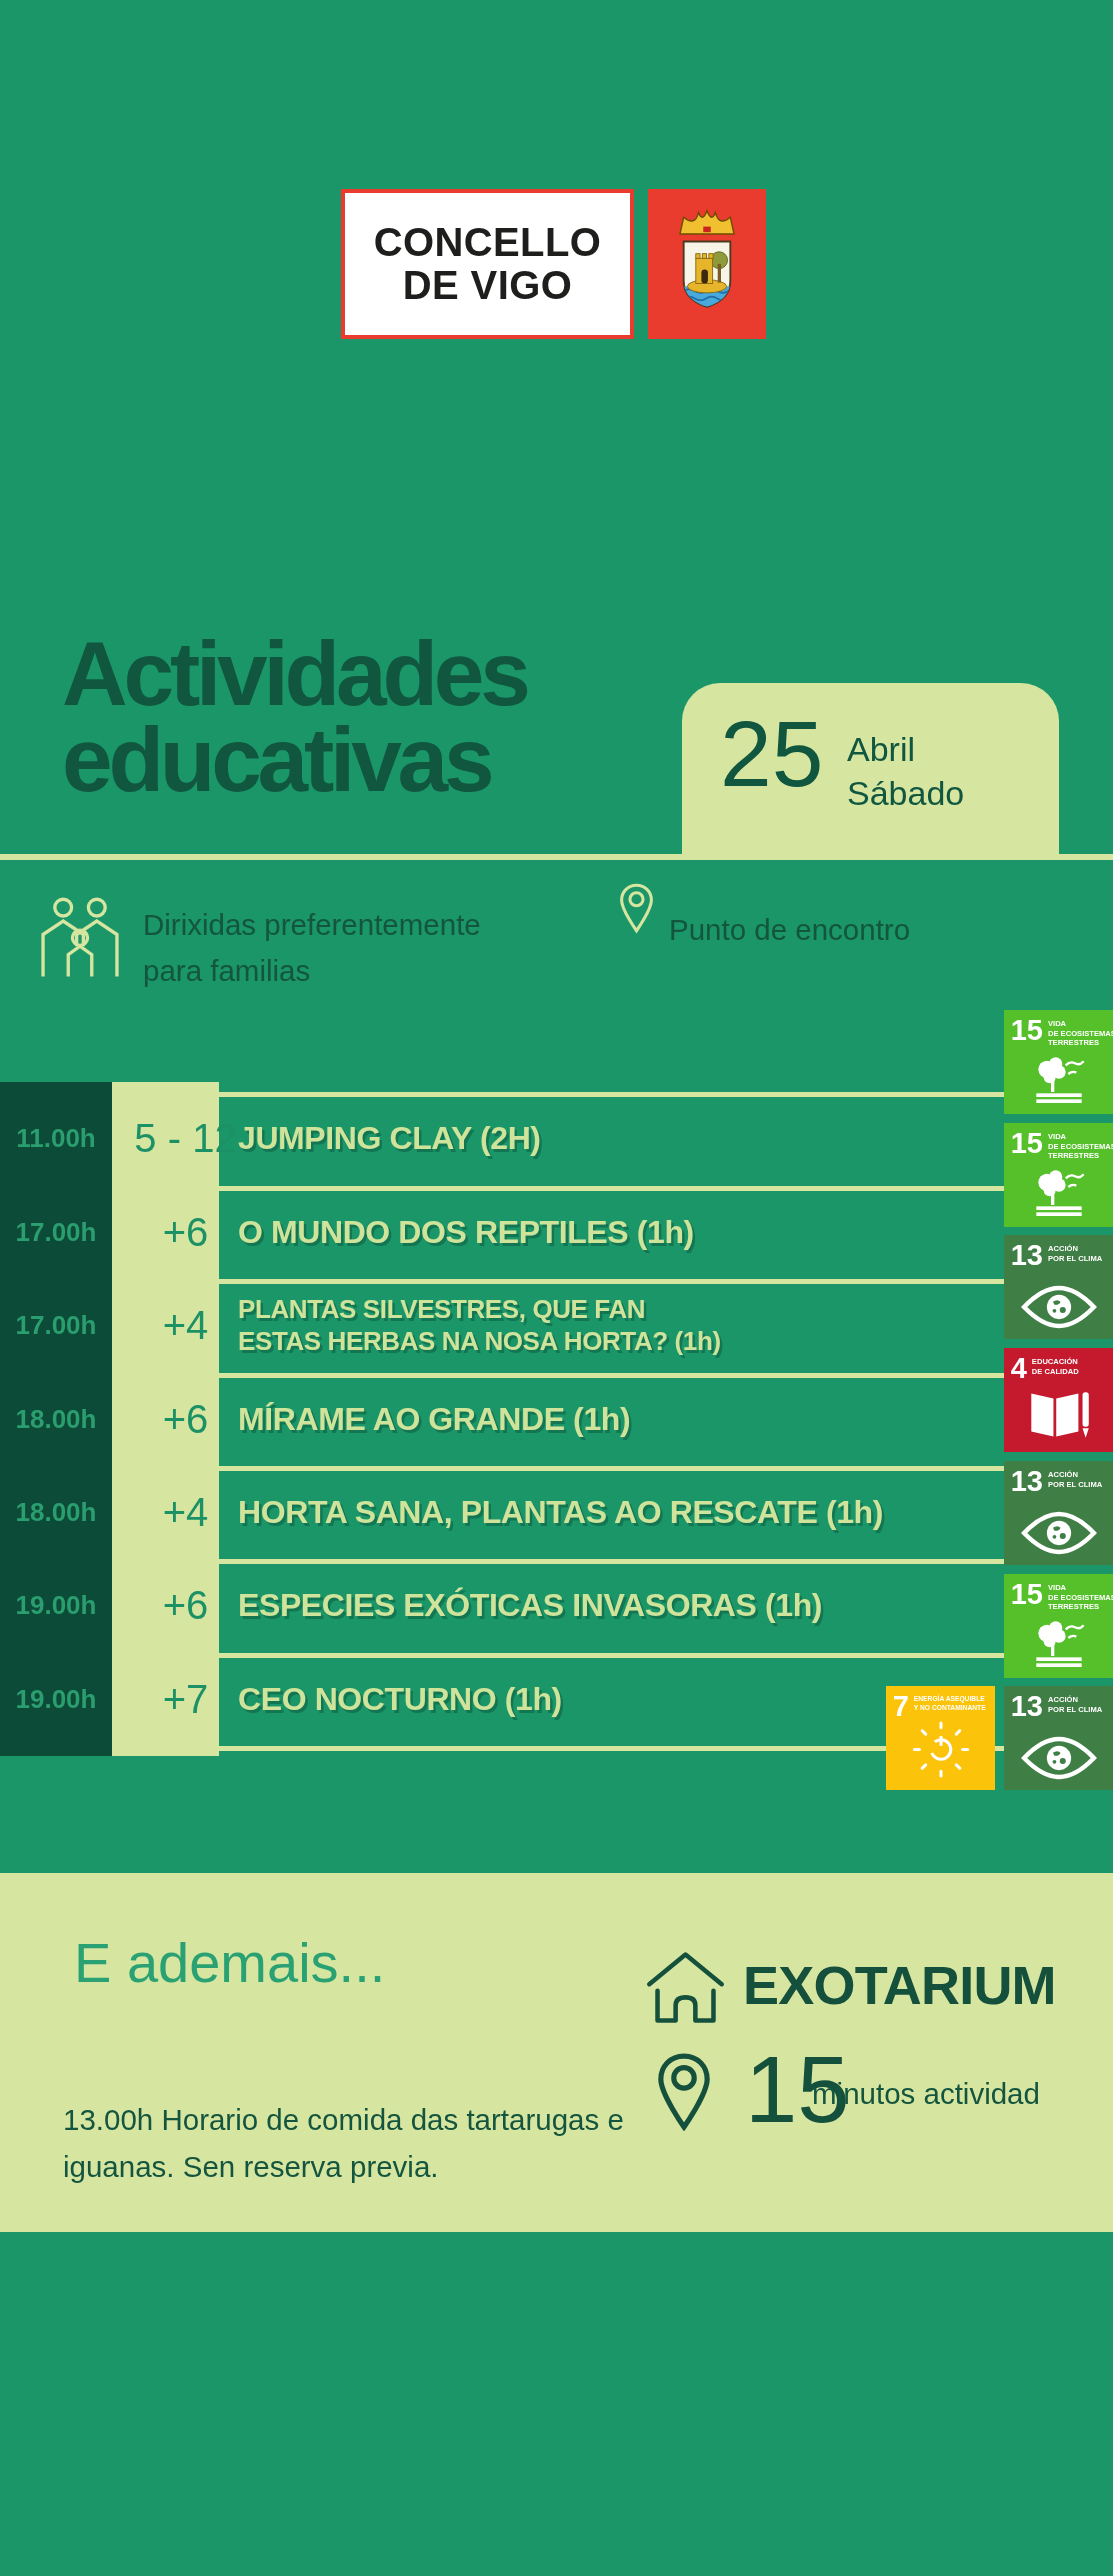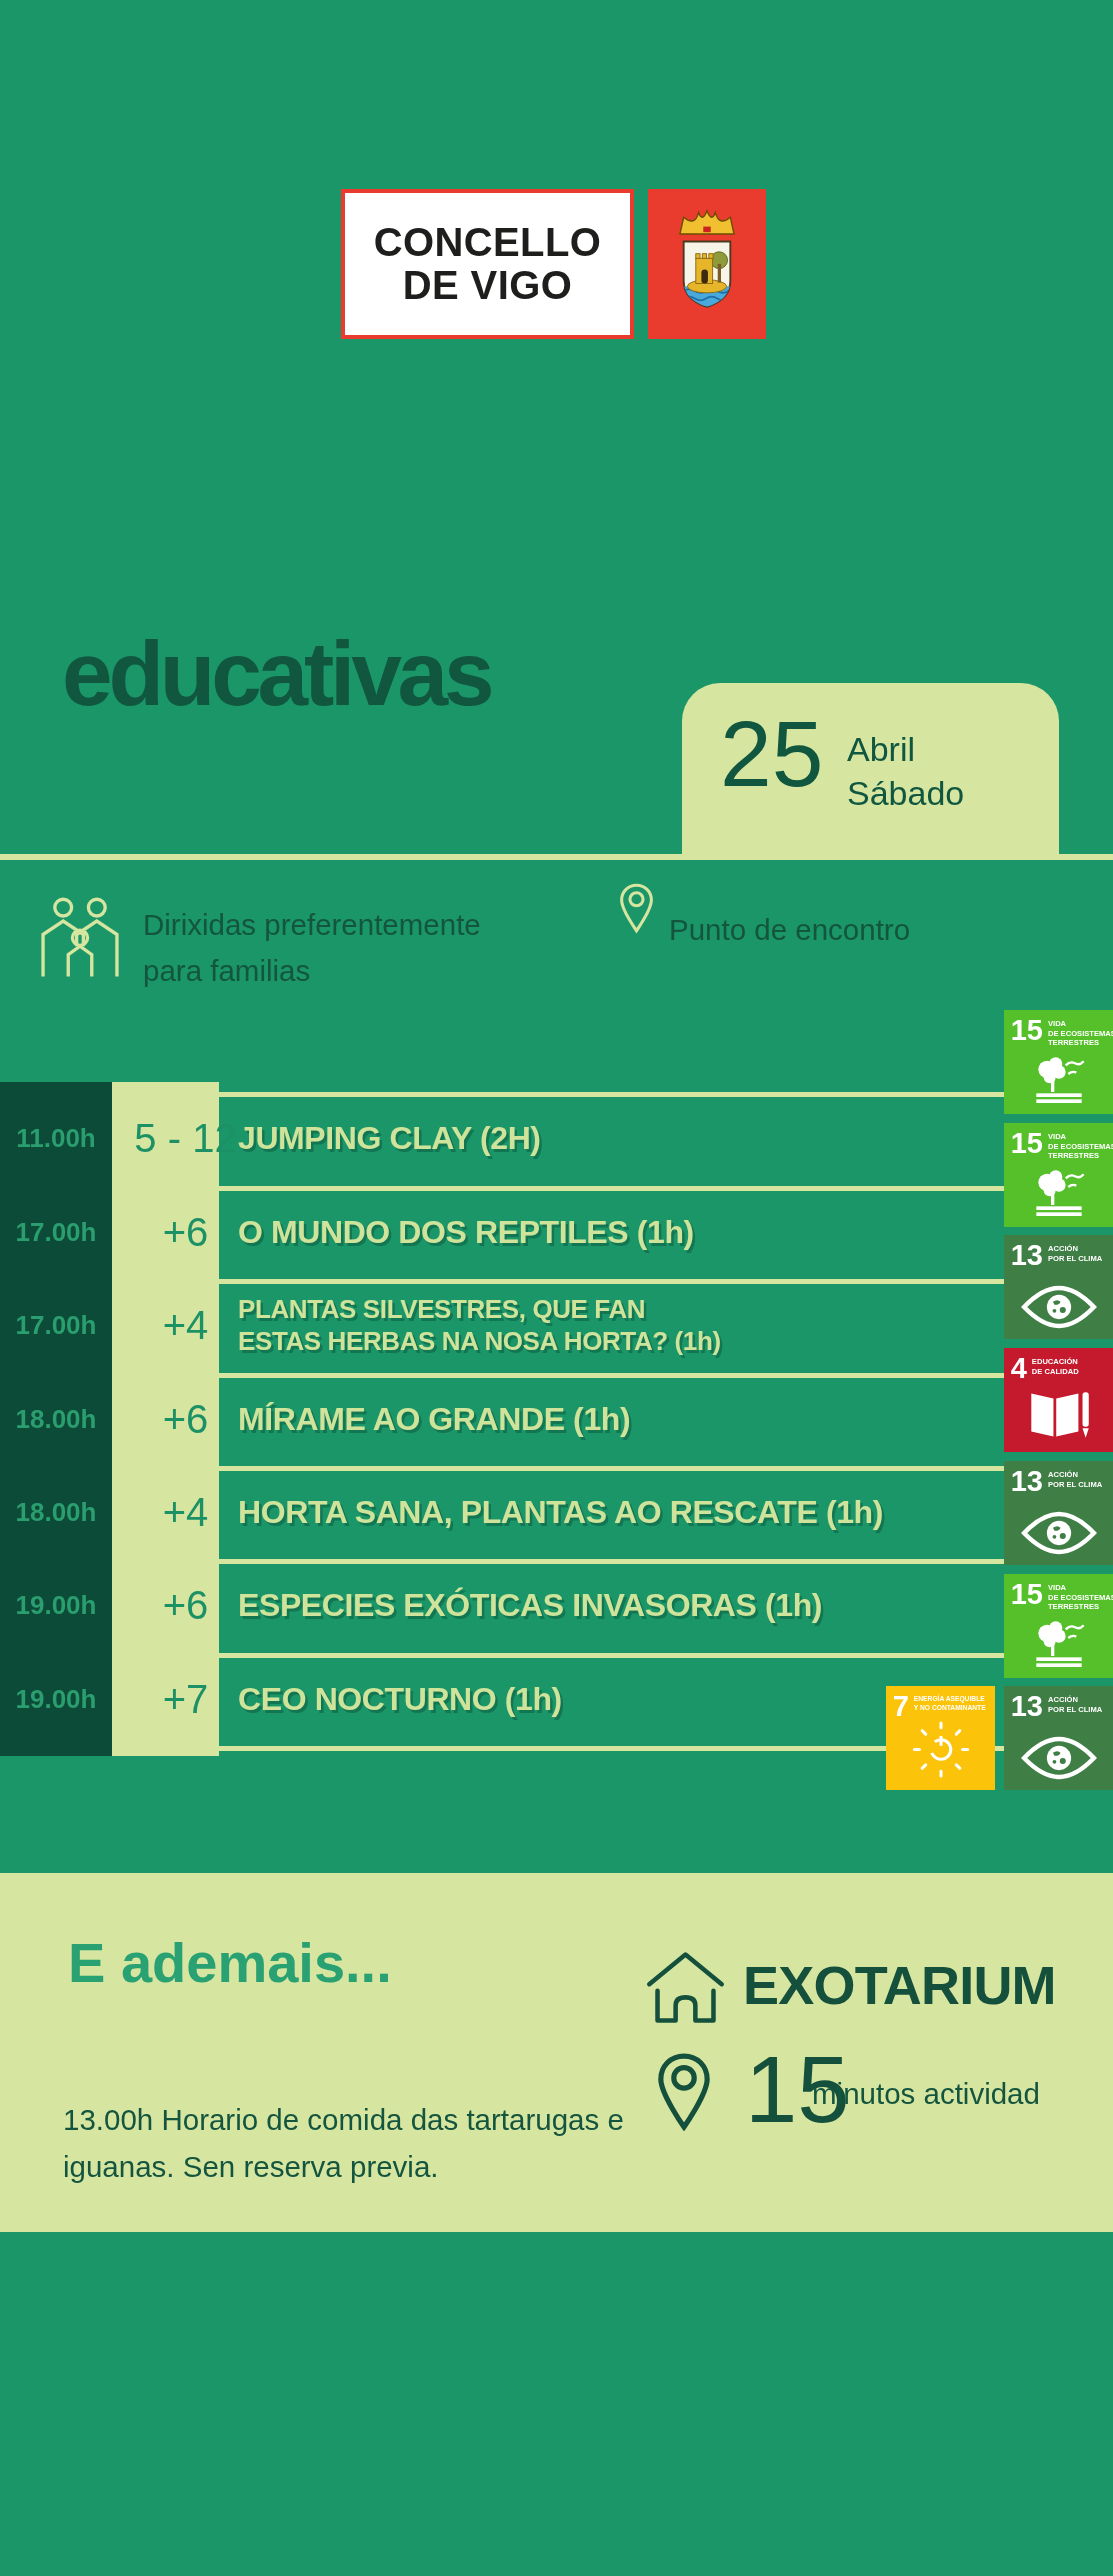--- a/index.html
+++ b/index.html
@@ -44,21 +44,21 @@
   .sdg-head{display:flex;gap:5px;align-items:flex-start;}
   .sdg-num{font-size:29px;font-weight:700;line-height:0.95;}
   .sdg-label{font-size:7.6px;font-weight:700;line-height:1.25;text-transform:uppercase;padding-top:2.5px;}
   .sdg-label span{display:block;white-space:nowrap;}
   .sdg-icon{position:absolute;left:50%;transform:translateX(-50%);bottom:6.7px;}
   .sdg-side{left:886px;}
   .sdg-side .sdg-label{font-size:6.7px;}
 
   
   .band{left:0;top:1873px;width:1113px;height:359px;background:#d6e5a0;}
-  .band-heading{left:68px;top:1932px;font-size:56px;font-weight:700;color:#2aa173;line-height:1.09;text-align:right;}
+  .band-heading{left:74px;top:1932px;font-size:56px;font-weight:400;color:#2aa173;line-height:1.09;text-align:right;}
   .band-note{left:63px;top:2066px;width:572px;font-size:29.5px;color:#14553f;line-height:1.6;}
   .band-note b{font-weight:400;}
   .venue{left:743px;top:1954px;font-size:54px;font-weight:700;color:#14503c;letter-spacing:-0.8px;}
   .duration-num{left:745px;top:2043px;font-size:94px;font-weight:400;color:#14503c;line-height:1;}
   .duration-label{left:812px;top:2077px;font-size:29.5px;color:#14553f;}
 </style>
 </head>
 <body>
 
 <div class="poster">
@@ -89,20 +89,21 @@
           <rect x="33" y="55" width="4.5" height="5" fill="#e7b52a" stroke="#8a6a10"></rect>
           <rect x="40" y="55" width="4.5" height="5" fill="#e7b52a" stroke="#8a6a10"></rect>
           <rect x="47" y="55" width="4.5" height="5" fill="#e7b52a" stroke="#8a6a10"></rect>
           <rect x="39" y="72" width="7" height="15" rx="3.5" fill="#3a2a10"></rect>
         </g>
       </svg>
     </span>
   </div>
 
   <div class="abs title">
+    <div>Actividades</div>
     <div>educativas</div>
   </div>
   <div class="abs date-badge">
     <div class="abs date-day">25</div>
     <div class="abs date-side">
       <div>Abril</div>
       <div>Sábado</div>
     </div>
   </div>
   <div class="abs title-rule"></div>

